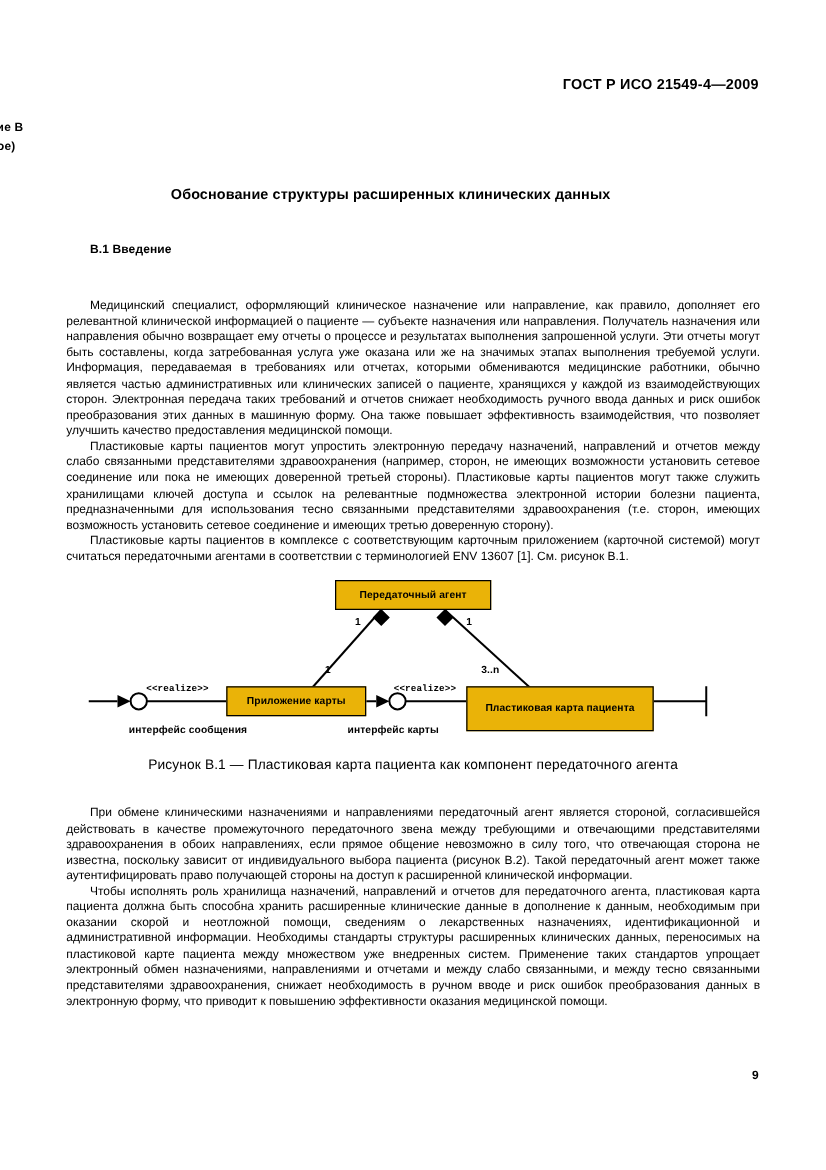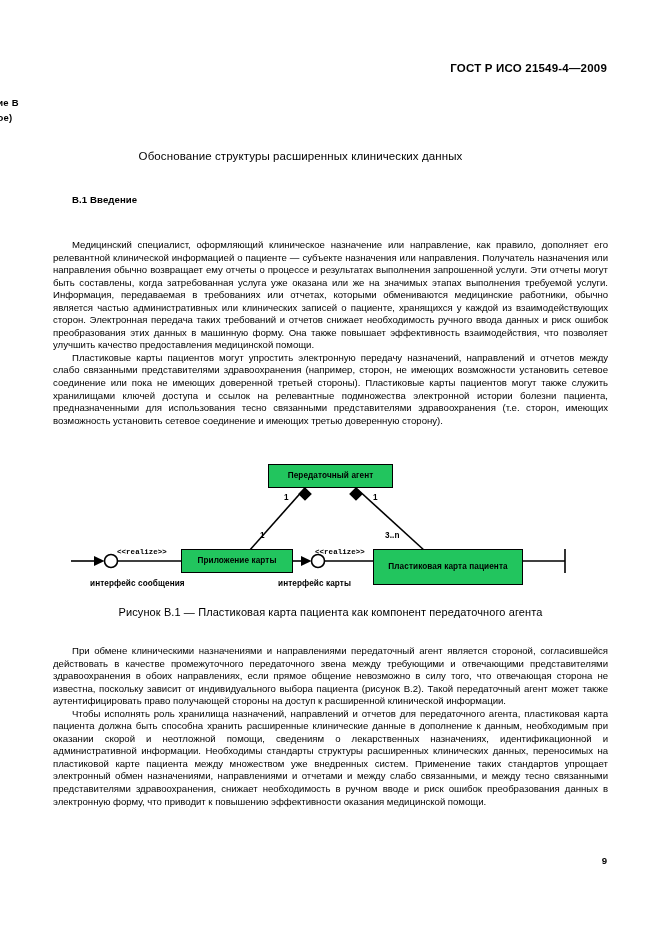--- a/index.html
+++ b/index.html
@@ -55,26 +55,26 @@
   .annex-head .annex-kind {
     font-size: 9.5px;
     font-weight: bold;
     line-height: 15px;
     letter-spacing: 0.2px;
     margin-left: -52px;
   }
 
   .annex-title {
     position: absolute;
-    left: 0;
+    left: 12px;
     top: 150px;
     width: 601px;
     text-align: center;
     font-size: 11.5px;
-    font-weight: normal;
+    font-weight: bold;
     letter-spacing: 0.1px;
   }
 
   
   .section-heading {
     position: absolute;
     left: 72px;
     top: 194px;
     font-size: 9.6px;
     font-weight: bold;
@@ -120,21 +120,21 @@
     width: 555px;
     text-align: center;
     font-size: 11px;
     letter-spacing: 0.1px;
   }
 
   .uml-box {
     position: absolute;
     box-sizing: border-box;
     border: 1.6px solid #000;
-    background: #22c55e;
+    background: #eab308;
     display: flex;
     align-items: center;
     justify-content: center;
     font-size: 8.2px;
     font-weight: bold;
     text-align: center;
     letter-spacing: 0.1px;
     line-height: 10px;
   }
   #box-agent {
@@ -179,21 +179,21 @@
   #stereo-msg  { left: 64px;  top: 96px; }
   #stereo-card { left: 262px; top: 96px; }
 
   .iface-label {
     position: absolute;
     font-size: 8.2px;
     font-weight: bold;
     letter-spacing: 0.1px;
     white-space: nowrap;
   }
-  #iface-msg-label  { left: 37px;  top: 127px; }
+  #iface-msg-label  { left: 50px;  top: 127px; }
   #iface-card-label { left: 225px; top: 127px; }
 
   
   .page-number {
     position: absolute;
     right: 54px;
     top: 855px;
     font-size: 9.6px;
     font-weight: bold;
   }
@@ -210,20 +210,21 @@
     <div class="annex-kind">(справочное)</div>
   </div>
 
   <div class="annex-title">Обоснование структуры расширенных клинических данных</div>
 
   <div class="section-heading">B.1  Введение</div>
 
   <div class="body-block" id="intro-block">
     <p>Медицинский специалист, оформляющий клиническое назначение или направление, как правило, дополняет его релевантной клинической информацией о пациенте — субъекте назначения или направления. Получатель назначения или направления обычно возвращает ему отчеты о процессе и результатах выполнения запрошенной услуги. Эти отчеты могут быть составлены, когда затребованная услуга уже оказана или же на значимых этапах выполнения требуемой услуги. Информация, передаваемая в требованиях или отчетах, которыми обмениваются медицинские работники, обычно является частью административных или клинических записей о пациенте, хранящихся у каждой из взаимодействующих сторон. Электронная передача таких требований и отчетов снижает необходимость ручного ввода данных и риск ошибок преобразования этих данных в машинную форму. Она также повышает эффективность взаимодействия, что позволяет улучшить качество предоставления медицинской помощи.</p>
     <p>Пластиковые карты пациентов могут упростить электронную передачу назначений, направлений и отчетов между слабо связанными представителями здравоохранения (например, сторон, не имеющих возможности установить сетевое соединение или пока не имеющих доверенной третьей стороны). Пластиковые карты пациентов могут также служить хранилищами ключей доступа и ссылок на релевантные подмножества электронной истории болезни пациента, предназначенными для использования тесно связанными представителями здравоохранения (т.е. сторон, имеющих возможность установить сетевое соединение и имеющих третью доверенную сторону).</p>
+    <p>Пластиковые карты пациентов в комплексе с соответствующим карточным приложением (карточной системой) могут считаться передаточными агентами в соответствии с терминологией ENV 13607 [1]. См. рисунок B.1.</p>
   </div>
 
   <div class="figure">
 
     <svg class="figure-canvas" viewBox="0 0 555 150">
 
       <line x1="252" y1="36" x2="196" y2="99" stroke="#000" stroke-width="1.6"></line>
       <line x1="303" y1="36" x2="372" y2="99" stroke="#000" stroke-width="1.6"></line>
 
       <polygon points="252,36 246,42 252,48 258,42" fill="#000" stroke="#000" stroke-width="1.2"></polygon>

